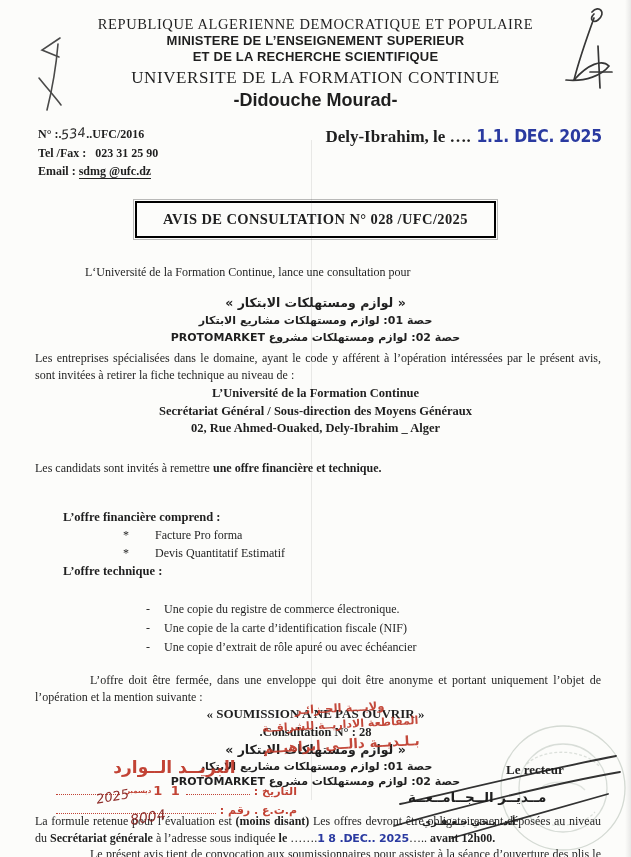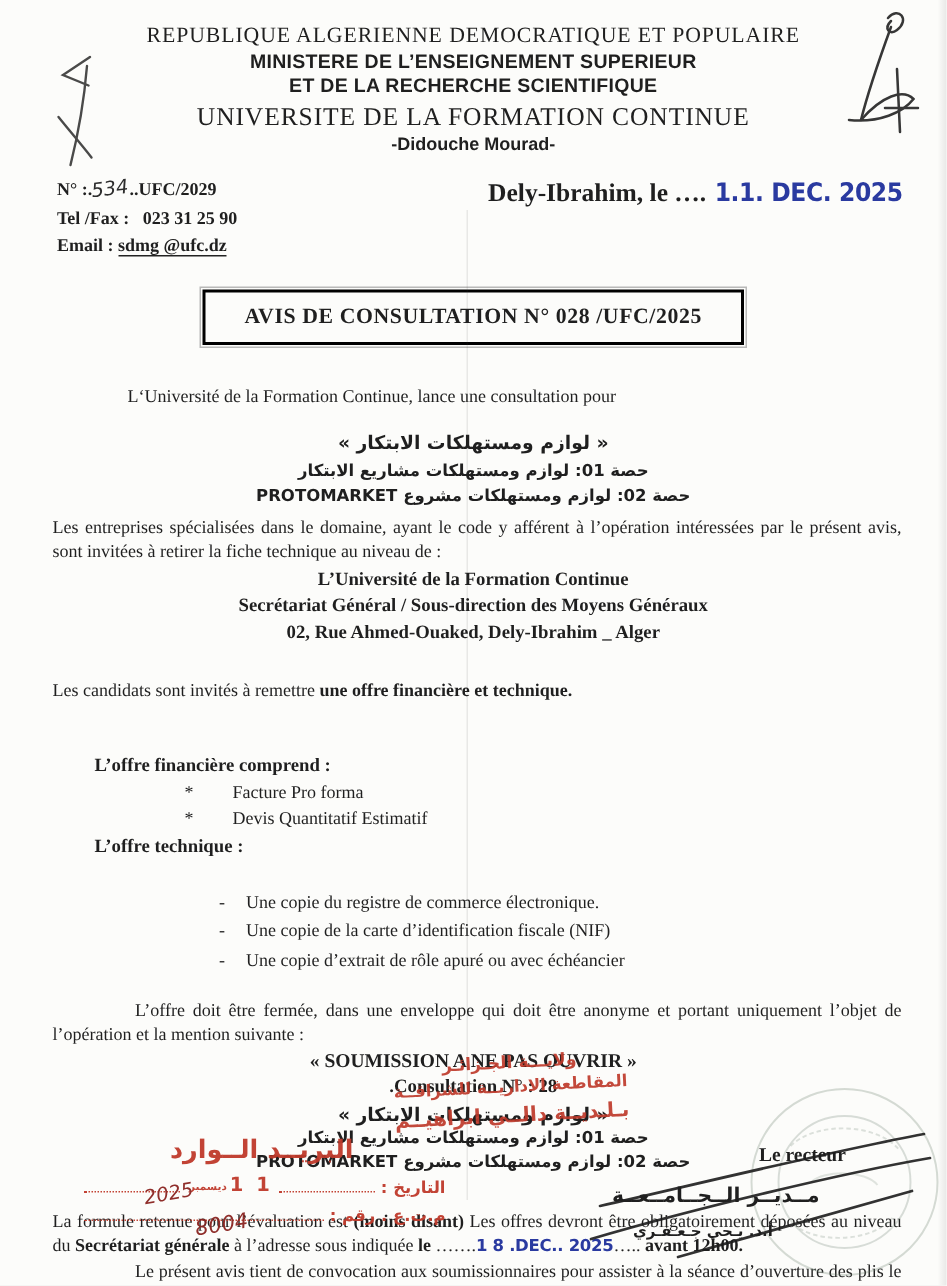--- a/index.html
+++ b/index.html
@@ -12,21 +12,21 @@
   }
   
   .fold-line{position:absolute;left:311px;top:140px;width:1px;height:660px;background:rgba(60,60,60,0.10);}
   .edge-shade{position:absolute;right:0;top:0;width:6px;height:857px;background:linear-gradient(to left,rgba(0,0,0,0.08),rgba(0,0,0,0));}
 
   
   .header{text-align:center;padding-top:15px;line-height:1.25;}
   .h1{font-size:14.5px;font-weight:normal;letter-spacing:.6px;}
   .h2,.h3{font-family:"Liberation Sans",sans-serif;font-size:13px;font-weight:bold;letter-spacing:.2px;}
   .h4{font-size:17px;letter-spacing:.6px;margin-top:1px;}
-  .h5{font-family:"Liberation Sans",sans-serif;font-size:12px;font-weight:bold;margin-top:1px;}
+  .h5{font-family:"Liberation Sans",sans-serif;font-size:18px;font-weight:bold;margin-top:1px;}
 
   
   .contact-row{display:flex;justify-content:space-between;align-items:flex-start;margin:13px 24px 0 38px;}
   .ref{font-size:12px;font-weight:bold;line-height:1.5;}
   .handwritten{font-family:"DejaVu Sans",sans-serif;font-style:italic;font-weight:normal;display:inline-block;transform:rotate(-7deg);font-size:13px;color:#2c2c2c;}
   .email-link{border-bottom:1px solid #222;}
   .dateline{font-size:17px;font-weight:bold;margin-top:2px;}
   .stamp-blue{font-family:"DejaVu Sans",sans-serif;font-weight:bold;color:#2a3aa0;display:inline-block;transform:scaleX(.92);letter-spacing:-.3px;}
 
   
@@ -121,21 +121,21 @@
   <div class="header">
     <div class="h1">REPUBLIQUE ALGERIENNE DEMOCRATIQUE ET POPULAIRE</div>
     <div class="h2">MINISTERE DE L’ENSEIGNEMENT SUPERIEUR</div>
     <div class="h3">ET DE LA RECHERCHE SCIENTIFIQUE</div>
     <div class="h4">UNIVERSITE DE LA FORMATION CONTINUE</div>
     <div class="h5">-Didouche Mourad-</div>
   </div>
 
   <div class="contact-row">
     <div class="ref">
-      <div><span>N° :.</span><span class="handwritten">534</span><span>..UFC/2029</span></div>
+      <div><span>N° :.</span><span class="handwritten">534</span><span>..UFC/2016</span></div>
       <div><span>Tel /Fax :</span>&nbsp;&nbsp;&nbsp;<span>023 31 25 90</span></div>
       <div><span>Email :</span> <span class="email-link">sdmg @ufc.dz</span></div>
     </div>
     <div class="dateline"><span>Dely-Ibrahim, le ….</span><span class="stamp-blue">1.1. DEC. 2025</span></div>
   </div>
 
   <div class="title-box">AVIS DE CONSULTATION N° 028 /UFC/2025</div>
 
   <p class="intro">L‘Université de la Formation Continue, lance une consultation pour</p>
 

